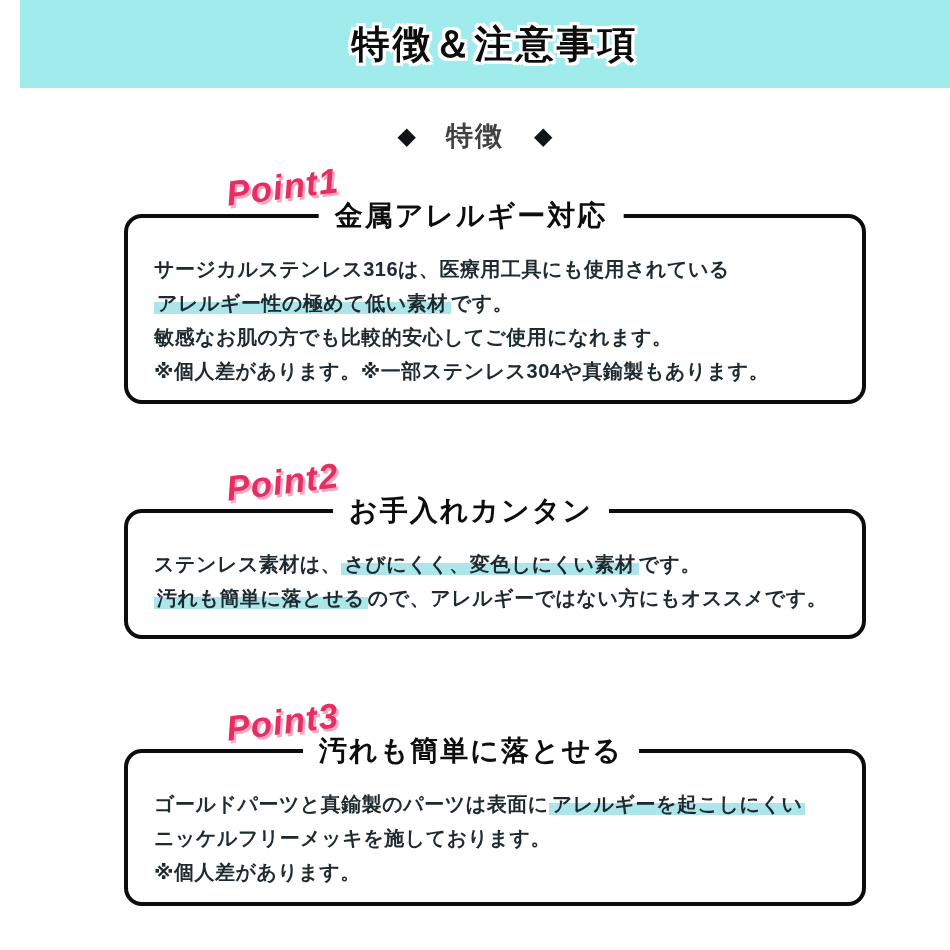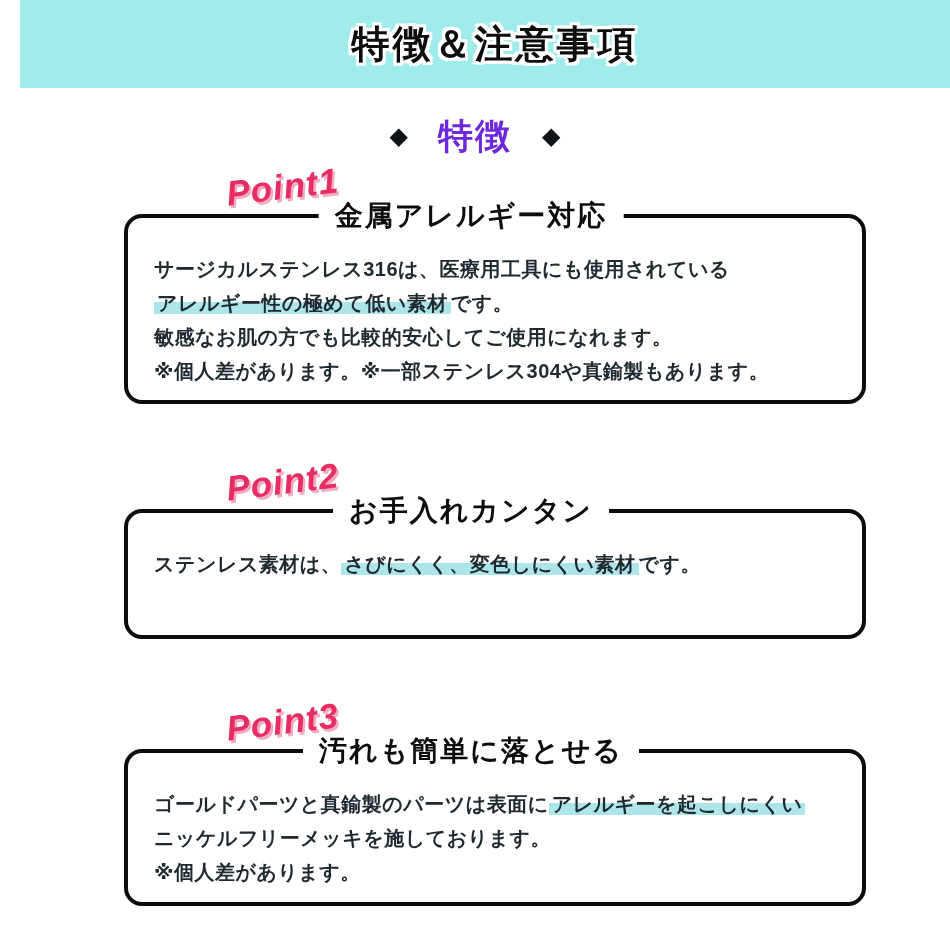--- a/index.html
+++ b/index.html
@@ -30,21 +30,21 @@
   }
 
   
   .feature-divider{
     margin-top:30px;height:36px;
     display:flex;align-items:center;justify-content:center;
     transform:translateX(-20px);
   }
   .feature-divider .diamond{font-size:24px;color:#101418;line-height:1;}
   .feature-divider .feature-label{
-    font-size:35px;font-weight:800;color:#6d28d9;
+    font-size:27px;font-weight:800;color:#404040;
     margin:0 30px;letter-spacing:2px;
   }
 
   
   .point-section{position:relative;}
   .point-section.s1{margin-top:60px;}
   .point-section.s2{margin-top:105px;}
   .point-section.s3{margin-top:110px;}
 
   .box{
@@ -129,20 +129,21 @@
       </div>
     </div>
   </section>
 
   <section class="point-section s2">
     <div class="box b2">
       <div class="point-label">Point2</div>
       <h2 class="box-heading"><span class="heading-text">お手入れカンタン</span></h2>
       <div class="box-body">
         <p class="line"><span class="seg">ステンレス素材は、</span><span class="seg hl">さびにくく、変色しにくい素材</span><span class="seg">です。</span></p>
+        <p class="line"><span class="seg"></span><span class="seg hl">汚れも簡単に落とせる</span><span class="seg">ので、アレルギーではない方にもオススメです。</span></p>
       </div>
     </div>
   </section>
 
   <section class="point-section s3">
     <div class="box b3">
       <div class="point-label">Point3</div>
       <h2 class="box-heading"><span class="heading-text">汚れも簡単に落とせる</span></h2>
       <div class="box-body">
         <p class="line"><span class="seg">ゴールドパーツと真鍮製のパーツは表面に</span><span class="seg hl">アレルギーを起こしにくい</span><span class="seg"></span></p>

